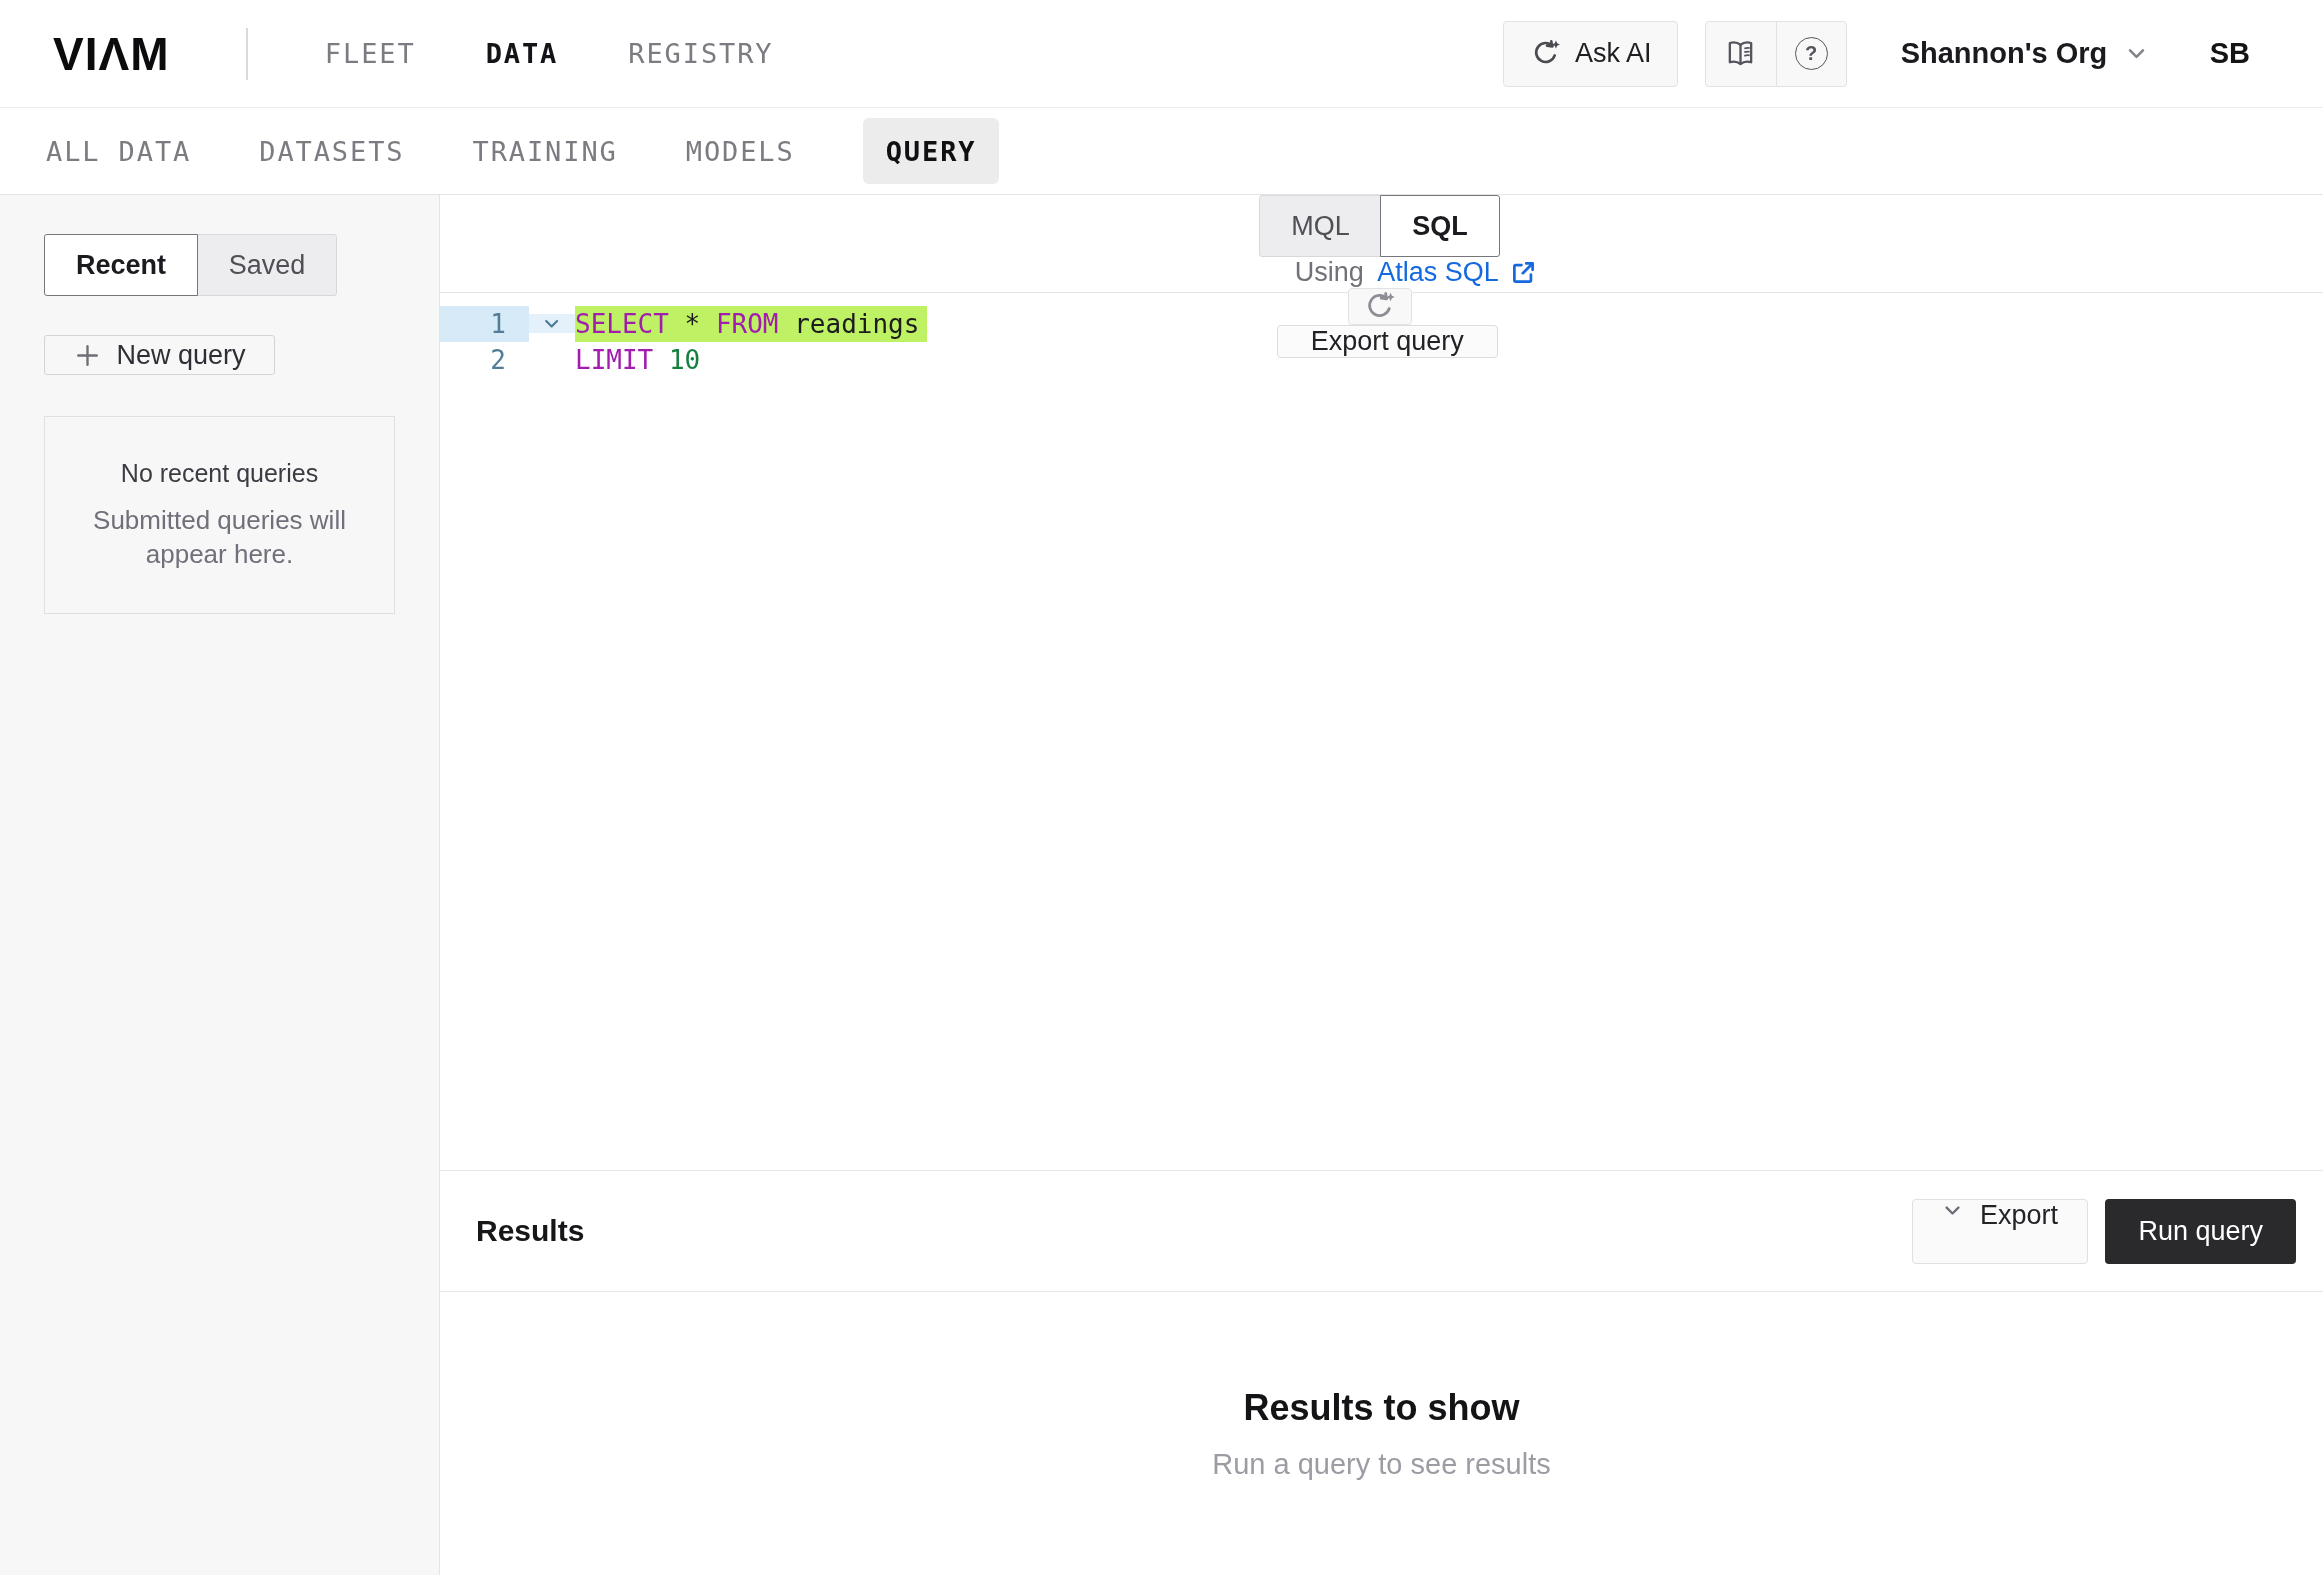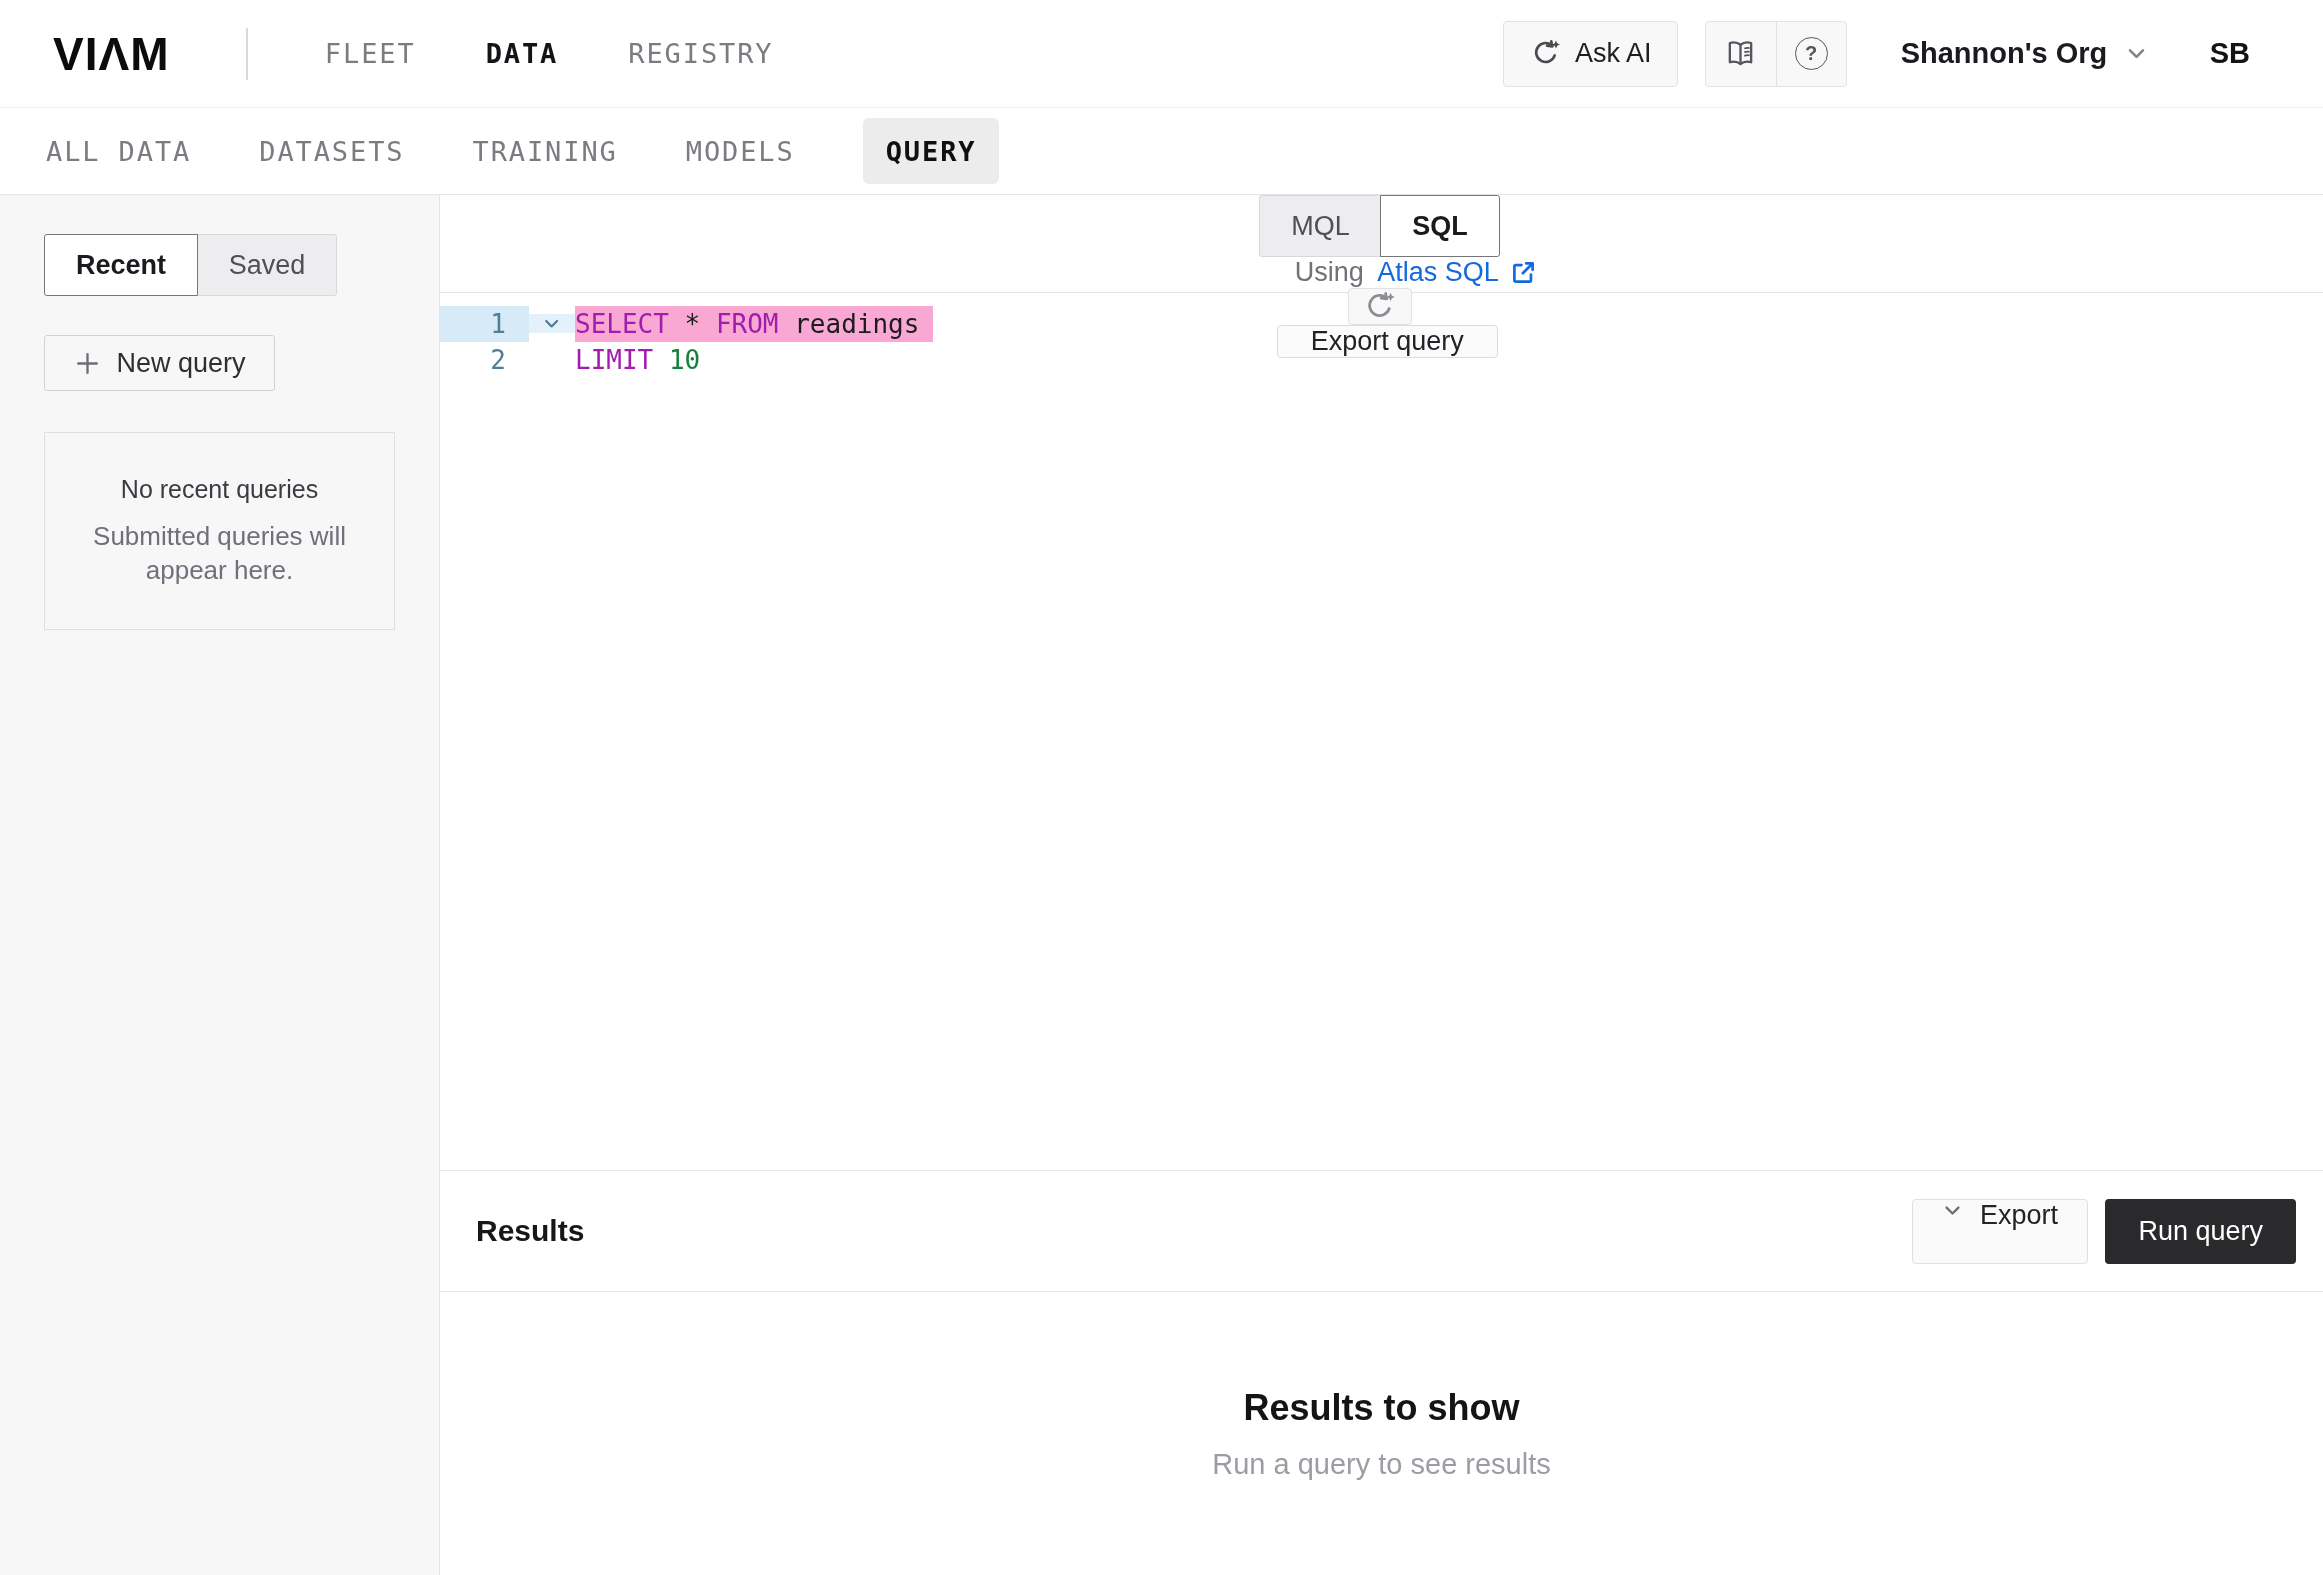--- a/index.html
+++ b/index.html
@@ -43,21 +43,21 @@
 
   aside.sidebar { width:440px; flex:0 0 440px; background:#f7f7f8; border-right:1.4px solid #e4e4e6;
     padding:39px 44px 0 44px; }
   .seg { display:inline-flex; }
   .seg button { position:relative; height:62px; padding:0 31px; font-size:27px;
     border:1.4px solid #d8d8db; background:#ededef; color:#4f4f56; }
   .seg button + button { margin-left:-1.4px; }
   .seg button:first-child { border-radius:2.9px 0 0 2.9px; }
   .seg button:last-child { border-radius:0 2.9px 2.9px 0; }
   .seg button.selected { background:#ffffff; border:1.9px solid #75757c; font-weight:700; color:#1b1b1f; z-index:1; }
-  .new-query-btn { margin-top:39px; display:flex; align-items:center; gap:15.4px; height:56px; padding:0 29px;
+  .new-query-btn { margin-top:39px; display:flex; align-items:center; gap:15.4px; height:40px; padding:0 29px;
     background:transparent; border:1.4px solid #d3d3d7; border-radius:2.9px; font-size:27px; color:#2e2e34; }
   .new-query-btn svg { color:#6e6e76; }
   .empty-box { margin-top:41px; border:1.4px solid #e0e0e2; padding:42px 19.3px; text-align:center; }
   .empty-box .title { font-size:25px; color:#3b3b42; margin-bottom:15.4px; }
   .empty-box .sub { font-size:26px; color:#70707a; line-height:34px; }
 
   main.main { flex:1; display:flex; flex-direction:column; background:#fff; }
 
   
   .toolbar { height:98px; display:flex; align-items:center; padding:0 34px 0 30px;
@@ -74,21 +74,21 @@
   
   .editor { flex:1; padding-top:12.6px; font-family:"DejaVu Sans Mono","Liberation Mono",monospace;
     font-size:26px; line-height:36px; cursor:text; }
   .code-line { display:flex; height:36px; align-items:center; }
   .gutter-num { width:89px; flex:0 0 89px; text-align:right; padding-right:23px; color:#527d96; }
   .gutter-fold { width:46px; flex:0 0 46px; display:flex; align-items:center; justify-content:center;
     color:#4d7a99; cursor:pointer; }
   .code-text { white-space:pre; }
   .code-line.hl .gutter-num { background:#d7eaf8; }
   .code-line.hl .gutter-fold { background:#e4f1fb; }
-  .code-line.hl .code-text { background:#f9a8d4; padding-right:14px; }
+  .code-line.hl .code-text { background:#bef264; padding-right:8px; }
   .tok-keyword { color:#a21caf; }
   .tok-plain { color:#1c1c1e; }
   .tok-number { color:#15803d; }
 
   
   .results-header { height:122px; display:flex; align-items:center; padding:0 27px 0 36px;
     border-top:1.4px solid #e7e7e9; border-bottom:1.4px solid #e7e7e9; }
   .results-title { font-size:30px; font-weight:600; color:#17171a; }
   .export-btn { display:flex; align-items:flex-start; gap:17.4px; height:65px; padding:0 29px;
     background:#fafafb; border:1.4px solid #e0e0e3; border-radius:3.9px; font-size:27px; color:#242428; }

